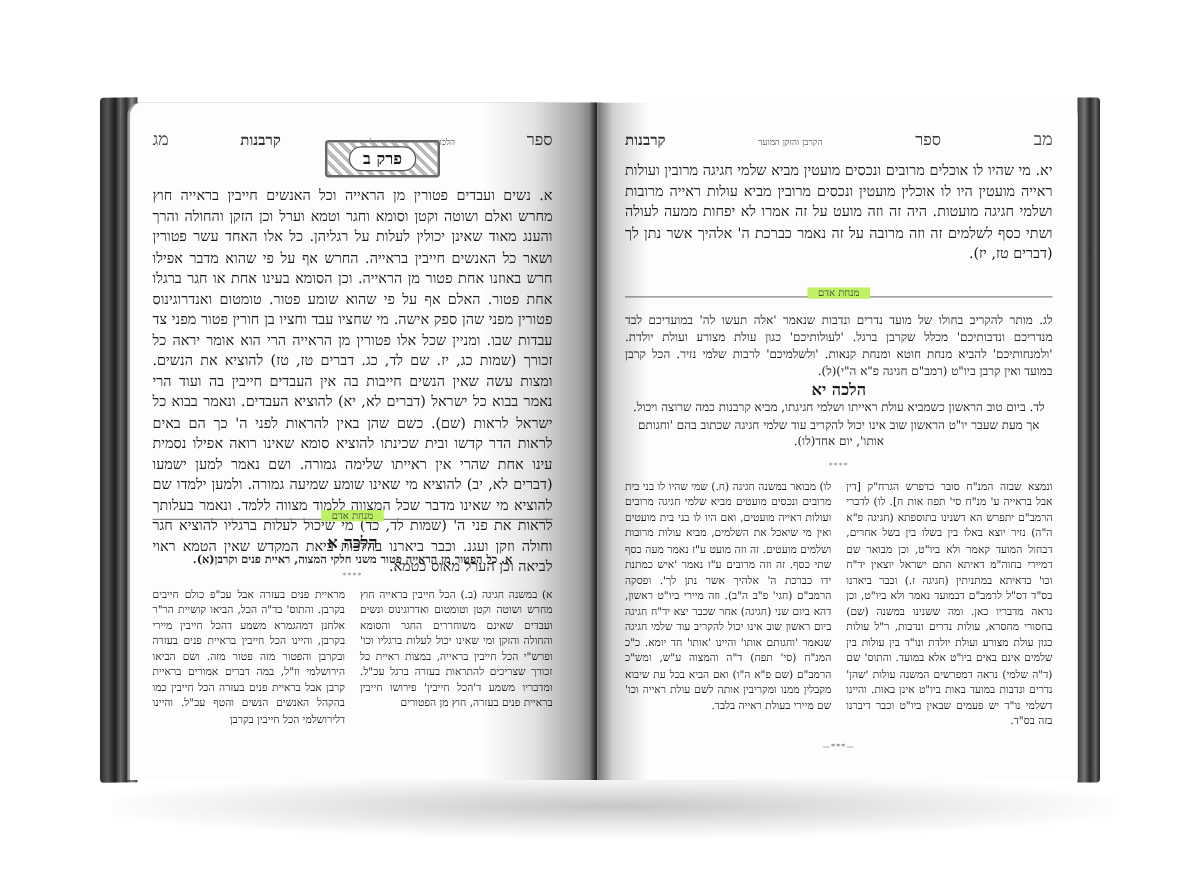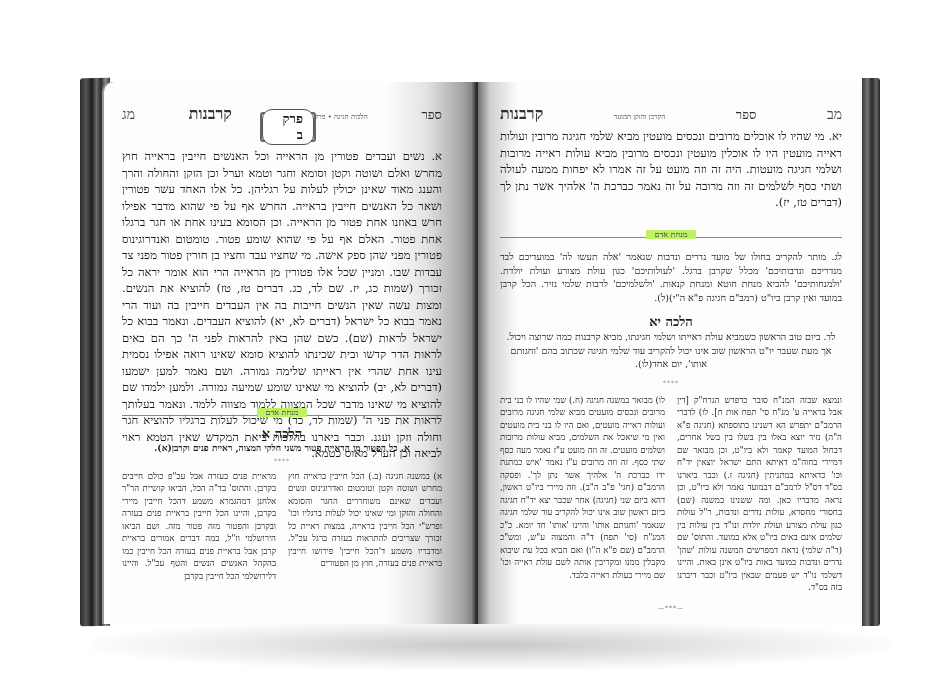--- a/index.html
+++ b/index.html
@@ -56,27 +56,27 @@
     background: linear-gradient(90deg, #777 0%, #222 50%, #666 100%);
   }
 
   .content { position: absolute; direction: rtl; color: #1a1a1a; }
 
   .header {
     position: absolute; left: 0; right: 0; top: 24px; height: 18px;
     display: flex; align-items: baseline; justify-content: space-between;
     font-size: 9px; color: #333;
   }
-  .hdr-title { font-size: 16px; font-weight: bold; }
+  .hdr-title { font-size: 12px; font-weight: bold; }
   .hdr-sub { font-size: 7px; color: #555; }
   .hdr-pg { font-size: 14px; color: #444; }
   .hdr-sefer { font-size: 13px; }
 
   .chapter-badge {
-    position: absolute; left: 138px; top: 30px; width: 56px; height: 30px;
+    position: absolute; left: 138px; top: 30px; width: 92px; height: 30px;
     border: 2px solid #666; border-radius: 3px;
     background: repeating-linear-gradient(45deg, #bbb 0 3px, #fff 3px 6px);
     display: flex; align-items: center; justify-content: center;
   }
   .chapter-badge .inner {
     background: #fff; border: 1px solid #555; border-radius: 10px;
     padding: 1px 10px; font-size: 13px; font-weight: bold; direction: rtl;
   }
 
   .para { font-size: 11.5px; line-height: 16.5px; text-align: justify; }
@@ -152,21 +152,21 @@
 
       <div style="position:absolute; left:0; right:0; top:46px;">
         <p class="para">יא. מי שהיו לו אוכלים מרובים ונכסים מועטין מביא שלמי חגיגה מרובין ועולות ראייה מועטין היו לו אוכלין מועטין ונכסים מרובין מביא עולות ראייה מרובות ושלמי חגיגה מועטות. היה זה וזה מועט על זה אמרו לא יפחות ממעה לעולה ושתי כסף לשלמים זה וזה מרובה על זה נאמר כברכת ה' אלהיך אשר נתן לך (דברים טז, יז).</p>
       </div>
 
       <div style="position:absolute; left:0; right:0; top:148px;">
         <div class="divider">
           <span>מנחת אדם</span>
         </div>
         <p class="small" style="font-size:9.5px;line-height:13.5px;margin-top:6px;">לג. מותר להקריב בחולו של מועד נדרים ונדבות שנאמר 'אלה תעשו לה' במועדיכם לבד מנדריכם ונדבותיכם' מכלל שקרבן ברגל. 'לעולותיכם' כגון עולת מצורע ועולת יולדת. 'ולמנחותיכם' להביא מנחת חוטא ומנחת קנאות. 'ולשלמיכם' לרבות שלמי נזיר. הכל קרבן במועד ואין קרבן ביו"ט (רמב"ם חגיגה פ"א ה"י)(ל).</p>
-        <div class="halacha-title" style="margin-top:10px;">הלכה יא</div>
+        <div class="halacha-title" style="">הלכה יא</div>
         <p class="small center" style="font-size:9.5px;line-height:13.5px;">לד. ביום טוב הראשון כשמביא עולת ראייתו ושלמי חגיגתו, מביא קרבנות כמה שרוצה ויכול. אך מעת שעבר יו"ט הראשון שוב אינו יכול להקריב עוד שלמי חגיגה שכתוב בהם 'וחגותם אותו', יום אחד(לו).</p>
         <div class="stars" style="margin:8px 0 8px;">****</div>
         <div class="cols">
           <p class="col small">ונמצא שבזה המנ"ח סובר כדפרש הגרח"ק [דין אבל בראייה ע' מנ"ח סי' תפח אות ח]. לו) לדברי הרמב"ם יתפרש הא דשנינו בתוספתא (חגיגה פ"א ה"ה) נזיר יוצא באלו בין בשלו בין בשל אחרים, דבחול המועד קאמר ולא ביו"ט, וכן מבואר שם דמיירי בחוה"מ דאיתא התם ישראל יוצאין יד"ח וכו' כדאיתא במתניתין (חגיגה ז.) וכבר ביארנו בס"ד דס"ל לרמב"ם דבמועד נאמר ולא ביו"ט, וכן נראה מדבריו כאן. ומה ששנינו במשנה (שם) בחסורי מחסרא, עולות נדרים ונדבות, ר"ל עולות כגון עולת מצורע ועולת יולדת ונו"ד בין עולות בין שלמים אינם באים ביו"ט אלא במועד. והתוס' שם (ד"ה שלמי) נראה דמפרשים המשנה עולות 'שהן' נדרים ונדבות במועד באות ביו"ט אינן באות. והיינו דשלמי נו"ד יש פעמים שבאין ביו"ט וכבר דיברנו בזה בס"ד.</p>
           <p class="col small">לו) מבואר במשנה חגיגה (ח.) שמי שהיו לו בני בית מרובים ונכסים מועטים מביא שלמי חגיגה מרובים ועולות ראייה מועטים, ואם היו לו בני בית מועטים ואין מי שיאכל את השלמים, מביא עולות מרובות ושלמים מועטים. זה וזה מועט ע"ז נאמר מעה כסף שתי כסף. זה וזה מרובים ע"ז נאמר 'איש כמתנת ידו כברכת ה' אלהיך אשר נתן לך'. ופסקה הרמב"ם (חגי' פ"ב ה"ב). וזה מיירי ביו"ט ראשון, דהא ביום שני (חגיגה) אחר שכבר יצא יד"ח חגיגה ביום ראשון שוב אינו יכול להקריב עוד שלמי חגיגה שנאמר 'וחגותם אותו' והיינו 'אותו' חד יומא. כ"כ המנ"ח (סי' תפח) ד"ה והמצוה ע"ש, ומש"כ הרמב"ם (שם פ"א ה"ו) ואם הביא בכל עת שיבוא מקבלין ממנו ומקריבין אותה לשם עולת ראייה וכו' שם מיירי בעולת ראייה בלבד.</p>
         </div>
         <div class="end-ornament" style="margin-top:10px;">—***—</div>
       </div>
     </div>
   </div>

